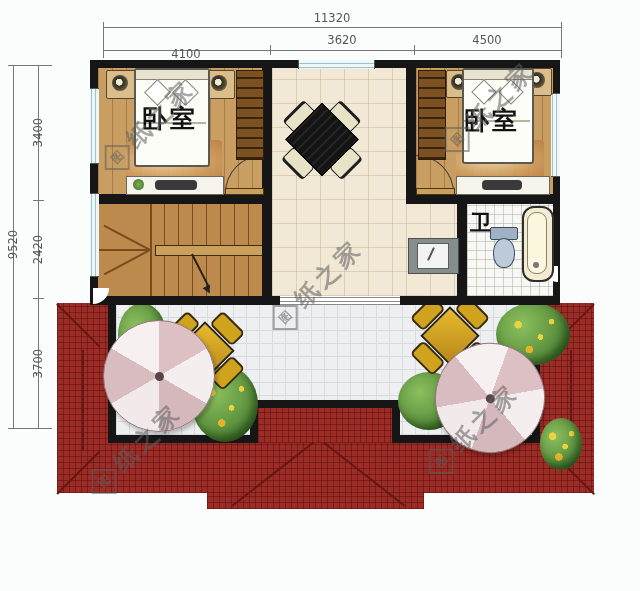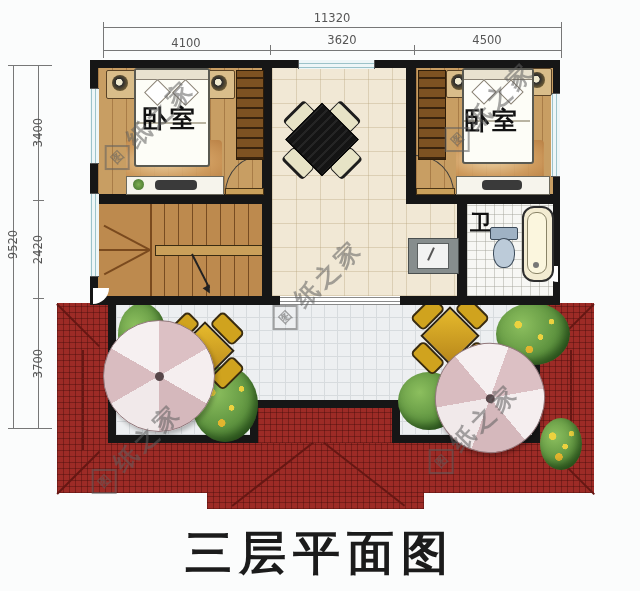--- a/index.html
+++ b/index.html
@@ -70,21 +70,21 @@
 
 <div id="canvas">
 
   <div class="a dimline" style="left:103px;top:27px;width:458px;height:1px;"></div>
   <div class="a dimline" style="left:103px;top:22px;width:1px;height:36px;"></div>
   <div class="a dimline" style="left:561px;top:22px;width:1px;height:36px;"></div>
   <div class="a dimtxt" style="left:310px;top:12px;">11320</div>
   <div class="a dimline" style="left:103px;top:50px;width:458px;height:1px;"></div>
   <div class="a dimline" style="left:270px;top:45px;width:1px;height:10px;"></div>
   <div class="a dimline" style="left:414px;top:45px;width:1px;height:10px;"></div>
-  <div class="a dimtxt" style="left:164px;top:37px;">4100</div>
+  <div class="a dimtxt" style="left:164px;top:48px;">4100</div>
   <div class="a dimtxt" style="left:320px;top:34px;">3620</div>
   <div class="a dimtxt" style="left:465px;top:34px;">4500</div>
 
   <div class="a dimline" style="left:13px;top:65px;width:1px;height:363px;"></div>
   <div class="a dimline" style="left:8px;top:65px;width:44px;height:1px;"></div>
   <div class="a dimline" style="left:8px;top:428px;width:44px;height:1px;"></div>
   <div class="a dimtxt rot90" style="left:-9px;top:238px;">9520</div>
   <div class="a dimline" style="left:38px;top:65px;width:1px;height:363px;"></div>
   <div class="a dimline" style="left:33px;top:200px;width:11px;height:1px;"></div>
   <div class="a dimline" style="left:33px;top:298px;width:11px;height:1px;"></div>
@@ -252,15 +252,14 @@
       </div>
     <div class="wtxt">纸之家</div>
   </div>
   <div class="a wm" style="left:432px;top:454px;">
     <div class="seal">
         <span>图</span>
       </div>
     <div class="wtxt">纸之家</div>
   </div>
 
-  <div class="a title" style="left:0;top:522px;">三层平面图</div>
 
 </div>
 
 </body></html>

